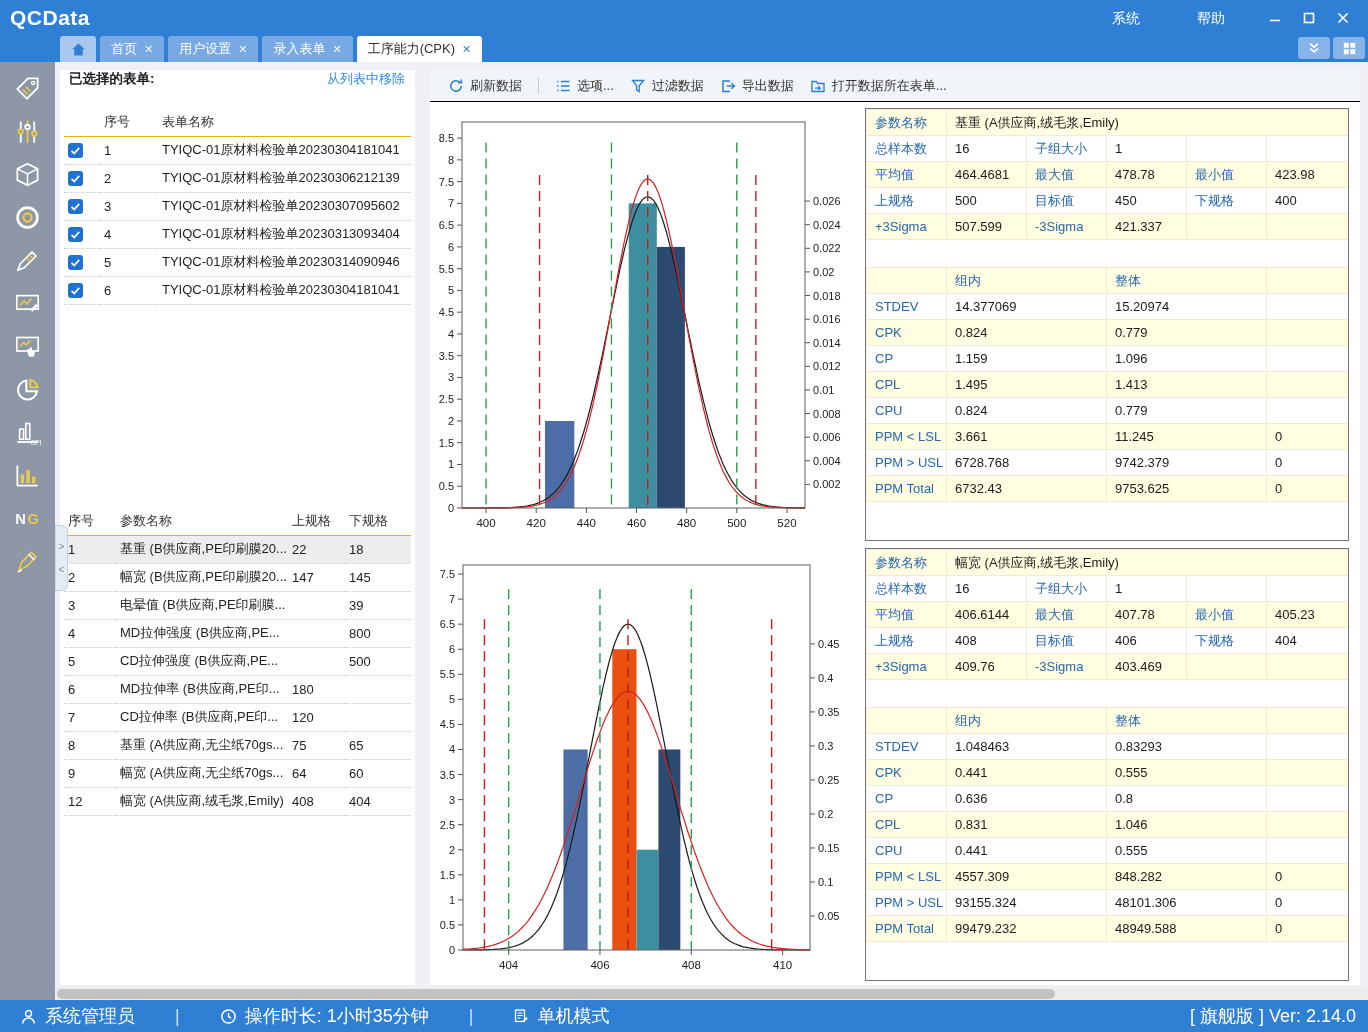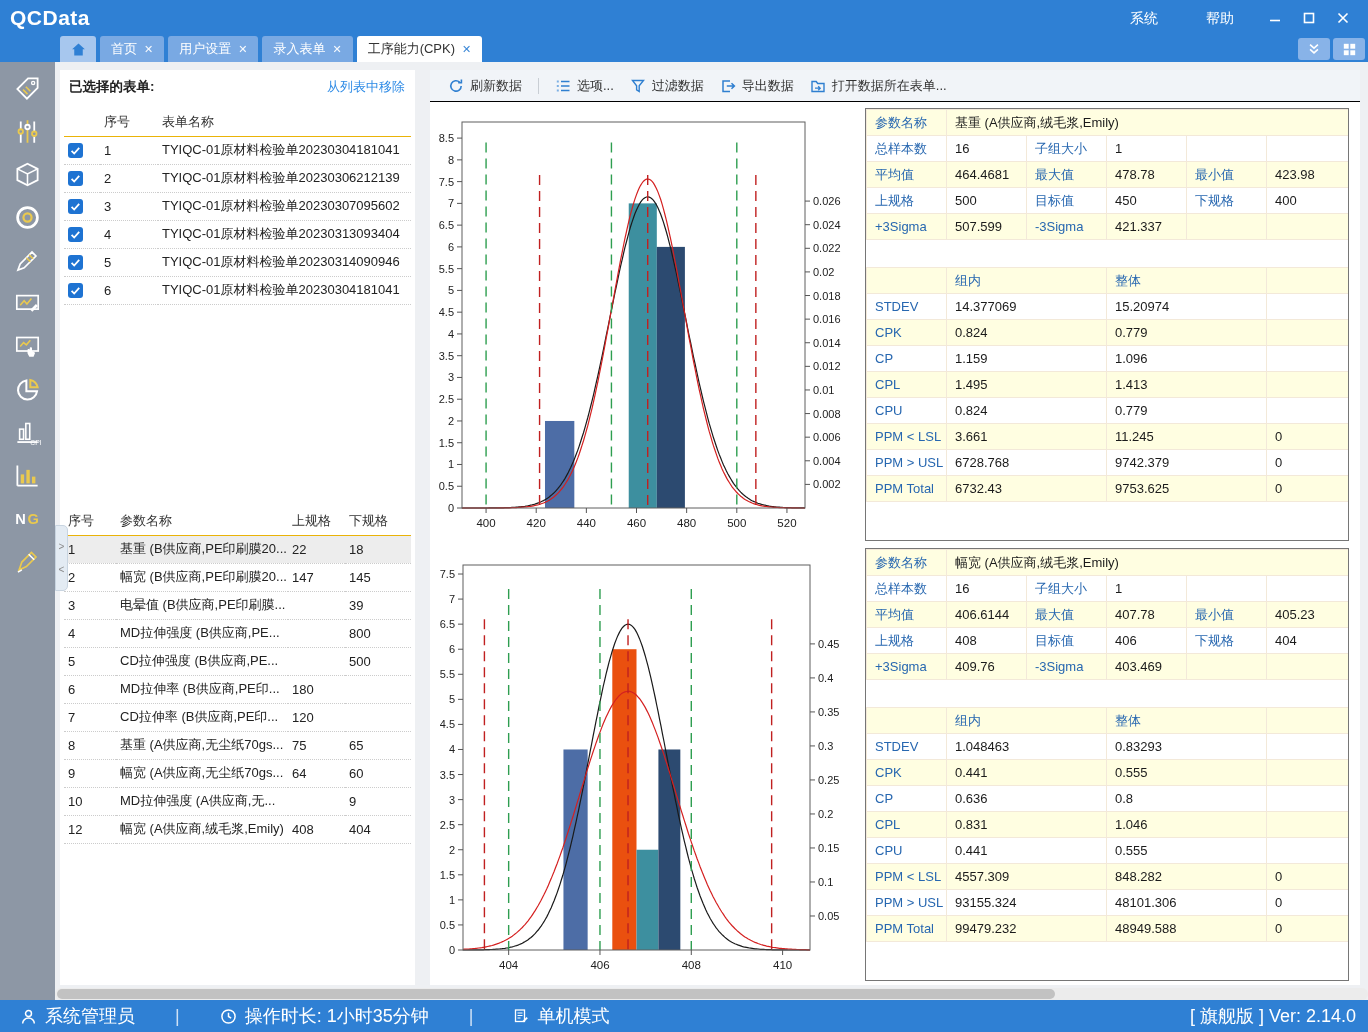--- a/index.html
+++ b/index.html
@@ -1,47 +1,47 @@
 <!DOCTYPE html>
 <html><head>
 <meta charset="utf-8">
 <style>
   * { box-sizing: border-box; margin: 0; padding: 0; }
   html,body { width:1368px; height:1032px; overflow:hidden;
     font-family:"Liberation Sans","DejaVu Sans",sans-serif; }
   .abs { position:absolute; }
   
   .titlebar { position:absolute; left:0; top:0; width:1368px; height:36px;
-    background:#2f80d4; display:flex; align-items:center; color:#fff; }
+    background:#2f80d4; display:flex; align-items:center; color:#fff;gap:9px; }
   .app-title { font-size:21px; font-weight:bold; padding-left:10px; letter-spacing:.5px; }
   .titlebar .spacer { flex:1; }
   .tb-menu { font-size:14px; padding:0 24px; height:36px; line-height:36px; cursor:default;text-align:center; }
   .win-btns { display:flex; align-items:center; padding-right:8px; }
   .win-btn { width:34px; height:28px; display:flex; align-items:center; justify-content:center; color:#fff; font-size:14px; }
   
   .tabbar { position:absolute; left:0; top:36px; width:1368px; height:26px;
-    background:#2f80d4; display:flex; align-items:flex-end; }
+    background:#2f80d4; display:flex; align-items:center; }
   .home-tab { width:36px; height:26px; margin-left:60px; background:#a7c7ee;
     border-radius:3px 3px 0 0; display:flex; align-items:center; justify-content:center; margin-right:4px; }
   .tab { height:26px; background:#79a9e3; color:#fff; font-size:13px;
     border-radius:3px 3px 0 0; display:flex; align-items:center; padding:0 11px; margin-right:4px; }
   .tab .x { margin-left:7px; font-size:11px; opacity:.95; }
   .tab.active { background:#fff; color:#333; }
   .tab.active .x { color:#2f80d4; }
   .tabbar .spacer { flex:1; }
   .tabbar-btn { width:32px; height:22px; background:#88b3e8; border-radius:3px;
     margin:0 3px 2px 0; display:flex; align-items:center; justify-content:center; }
   
   .sidebar { position:absolute; left:0; top:62px; width:55px; height:938px;
     background:#8d97a5; display:flex; flex-direction:column; align-items:center; padding-top:12px; }
   .side-icon { width:28px; height:28px; margin-bottom:15px; display:flex; align-items:center; justify-content:center; }
   
   .content { position:absolute; left:55px; top:62px; width:1313px; height:938px; background:#eef0f3; }
   .left-panel { position:absolute; left:5px; top:8px; width:355px; height:915px; background:#fff; }
-  .lp-header { position:absolute; left:0; top:0; width:100%; height:34px; display:flex; align-items:center; }
+  .lp-header { position:absolute; left:0; top:0; width:100%; height:34px; display:flex; }
   .lp-title { font-size:13.5px; font-weight:bold; color:#222; padding-left:9px; }
   .lp-link { margin-left:auto; font-size:13px; color:#2e8be6; padding-right:10px; cursor:pointer; }
   table.flat { border-collapse:collapse; table-layout:fixed; width:347px; margin-left:4px; }
   table.flat td, table.flat th { font-size:13px; font-weight:normal; color:#222; text-align:left;
     height:28px; white-space:nowrap; overflow:hidden; padding-left:4px; }
   table.flat thead th { color:#333; border-bottom:1px solid #eab308; }
   table.flat tbody tr { border-bottom:1px dotted #ccc; }
   .forms-table { position:absolute; left:0; top:38px; }
   .params-table { position:absolute; left:0; top:437px; }
   tr.selected { background:#ededed; }
@@ -359,26 +359,20 @@
             <td>8</td>
             <td>基重 (A供应商,无尘纸70gs...</td>
             <td>75</td>
             <td>65</td>
           </tr>
           <tr>
             <td>9</td>
             <td>幅宽 (A供应商,无尘纸70gs...</td>
             <td>64</td>
             <td>60</td>
-          </tr>
-          <tr>
-            <td>10</td>
-            <td>MD拉伸强度 (A供应商,无...</td>
-            <td></td>
-            <td>9</td>
           </tr>
           <tr>
             <td>12</td>
             <td>幅宽 (A供应商,绒毛浆,Emily)</td>
             <td>408</td>
             <td>404</td>
           </tr>
         </tbody>
     </table>
   </div>

